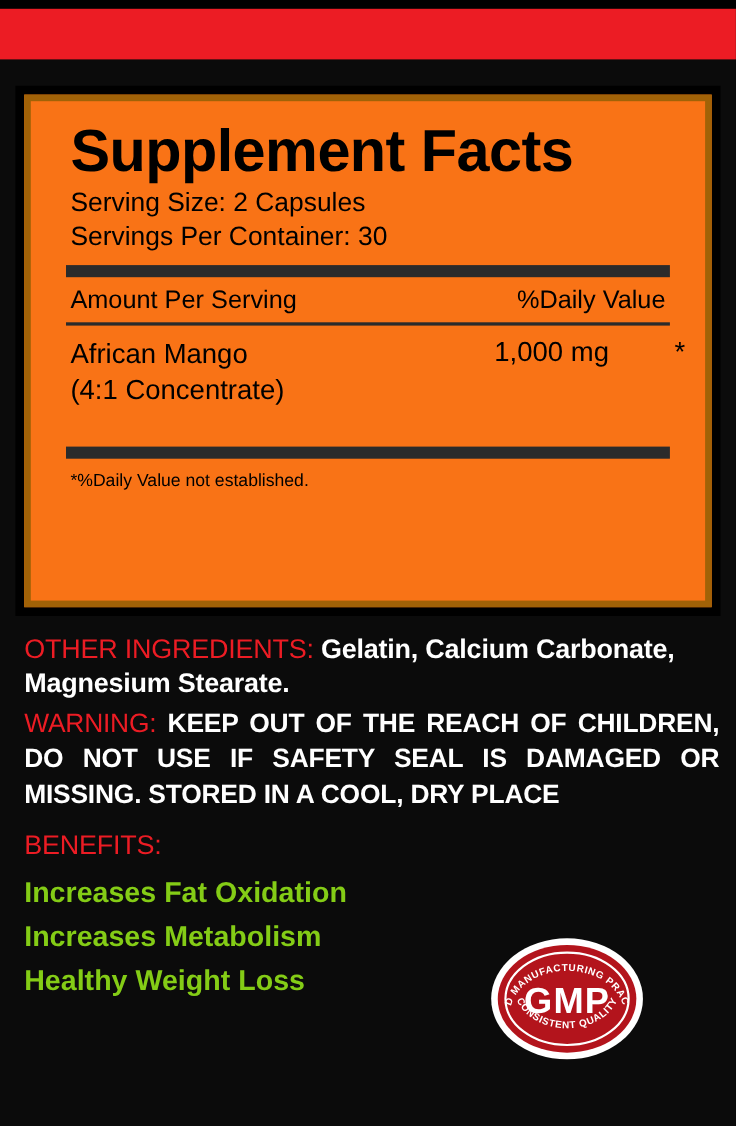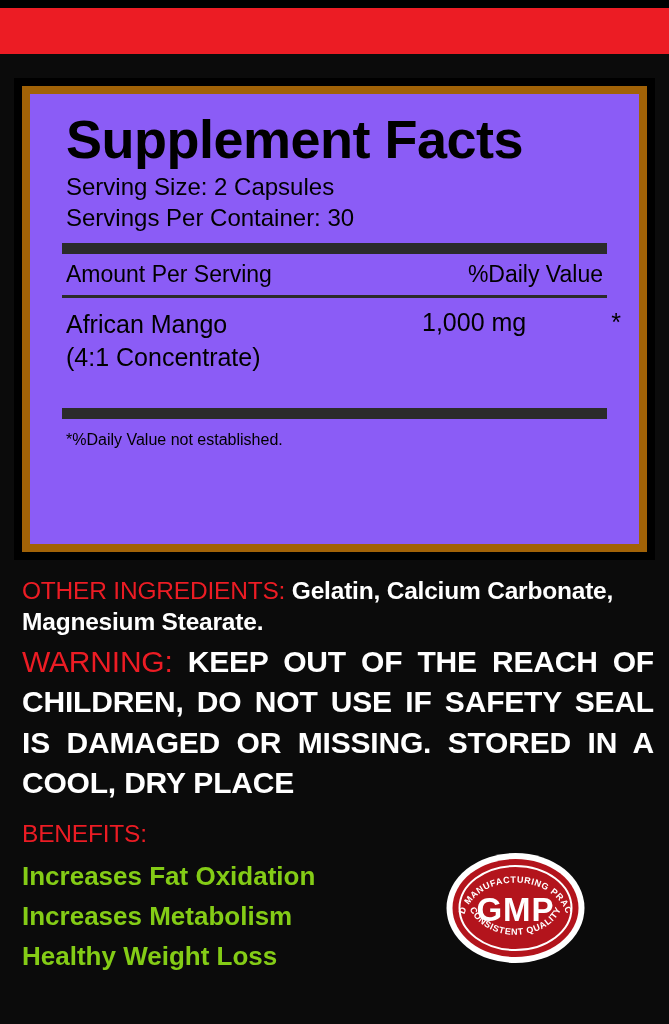--- a/index.html
+++ b/index.html
@@ -42,25 +42,25 @@
     position: absolute;
     top: 78px;
     left: 14px;
     width: 641px;
     height: 482px;
     background: #000;
     box-sizing: border-box;
     padding: 8px;
   }
   .sf-inner {
-    background: #8b5cf6;
+    background: #f97316;
     width: 100%;
     height: 100%;
     box-sizing: border-box;
-    border: 8px solid #a16207;
+    border: 6px solid #a16207;
     padding: 12px 18px 10px 18px;
   }
   .sf-title {
     font-size: 54px;
     font-weight: bold;
     color: #000;
     letter-spacing: -0.5px;
     line-height: 1.0;
     margin: 6px 0 6px 18px;
   }
@@ -93,21 +93,21 @@
     font-size: 25px;
     color: #000;
     margin: 10px 0 0 18px;
   }
   .ing-name {
     flex: 1;
     line-height: 1.32;
   }
   .ing-amt {
     width: 155px;
-    text-align: left;
+    text-align: center;
     padding-right: 8px;
   }
   .ing-dv {
     width: 36px;
     text-align: right;
   }
   .footnote {
     font-size: 16px;
     color: #000;
     margin: 12px 18px 0 18px;
@@ -125,21 +125,21 @@
   }
   .para {
     color: #ffffff;
     font-weight: bold;
     font-size: 24.5px;
     line-height: 1.28;
     margin: 0 0 4px 0;
     letter-spacing: -0.2px;
   }
   .para.warning {
-    font-size: 30px;
+    font-size: 24px;
     line-height: 1.35;
     text-align: justify;
   }
   .benefits-hdr {
     margin-top: 14px;
   }
   .benefit {
     color: #84cc16;
     font-weight: bold;
     font-size: 26px;

